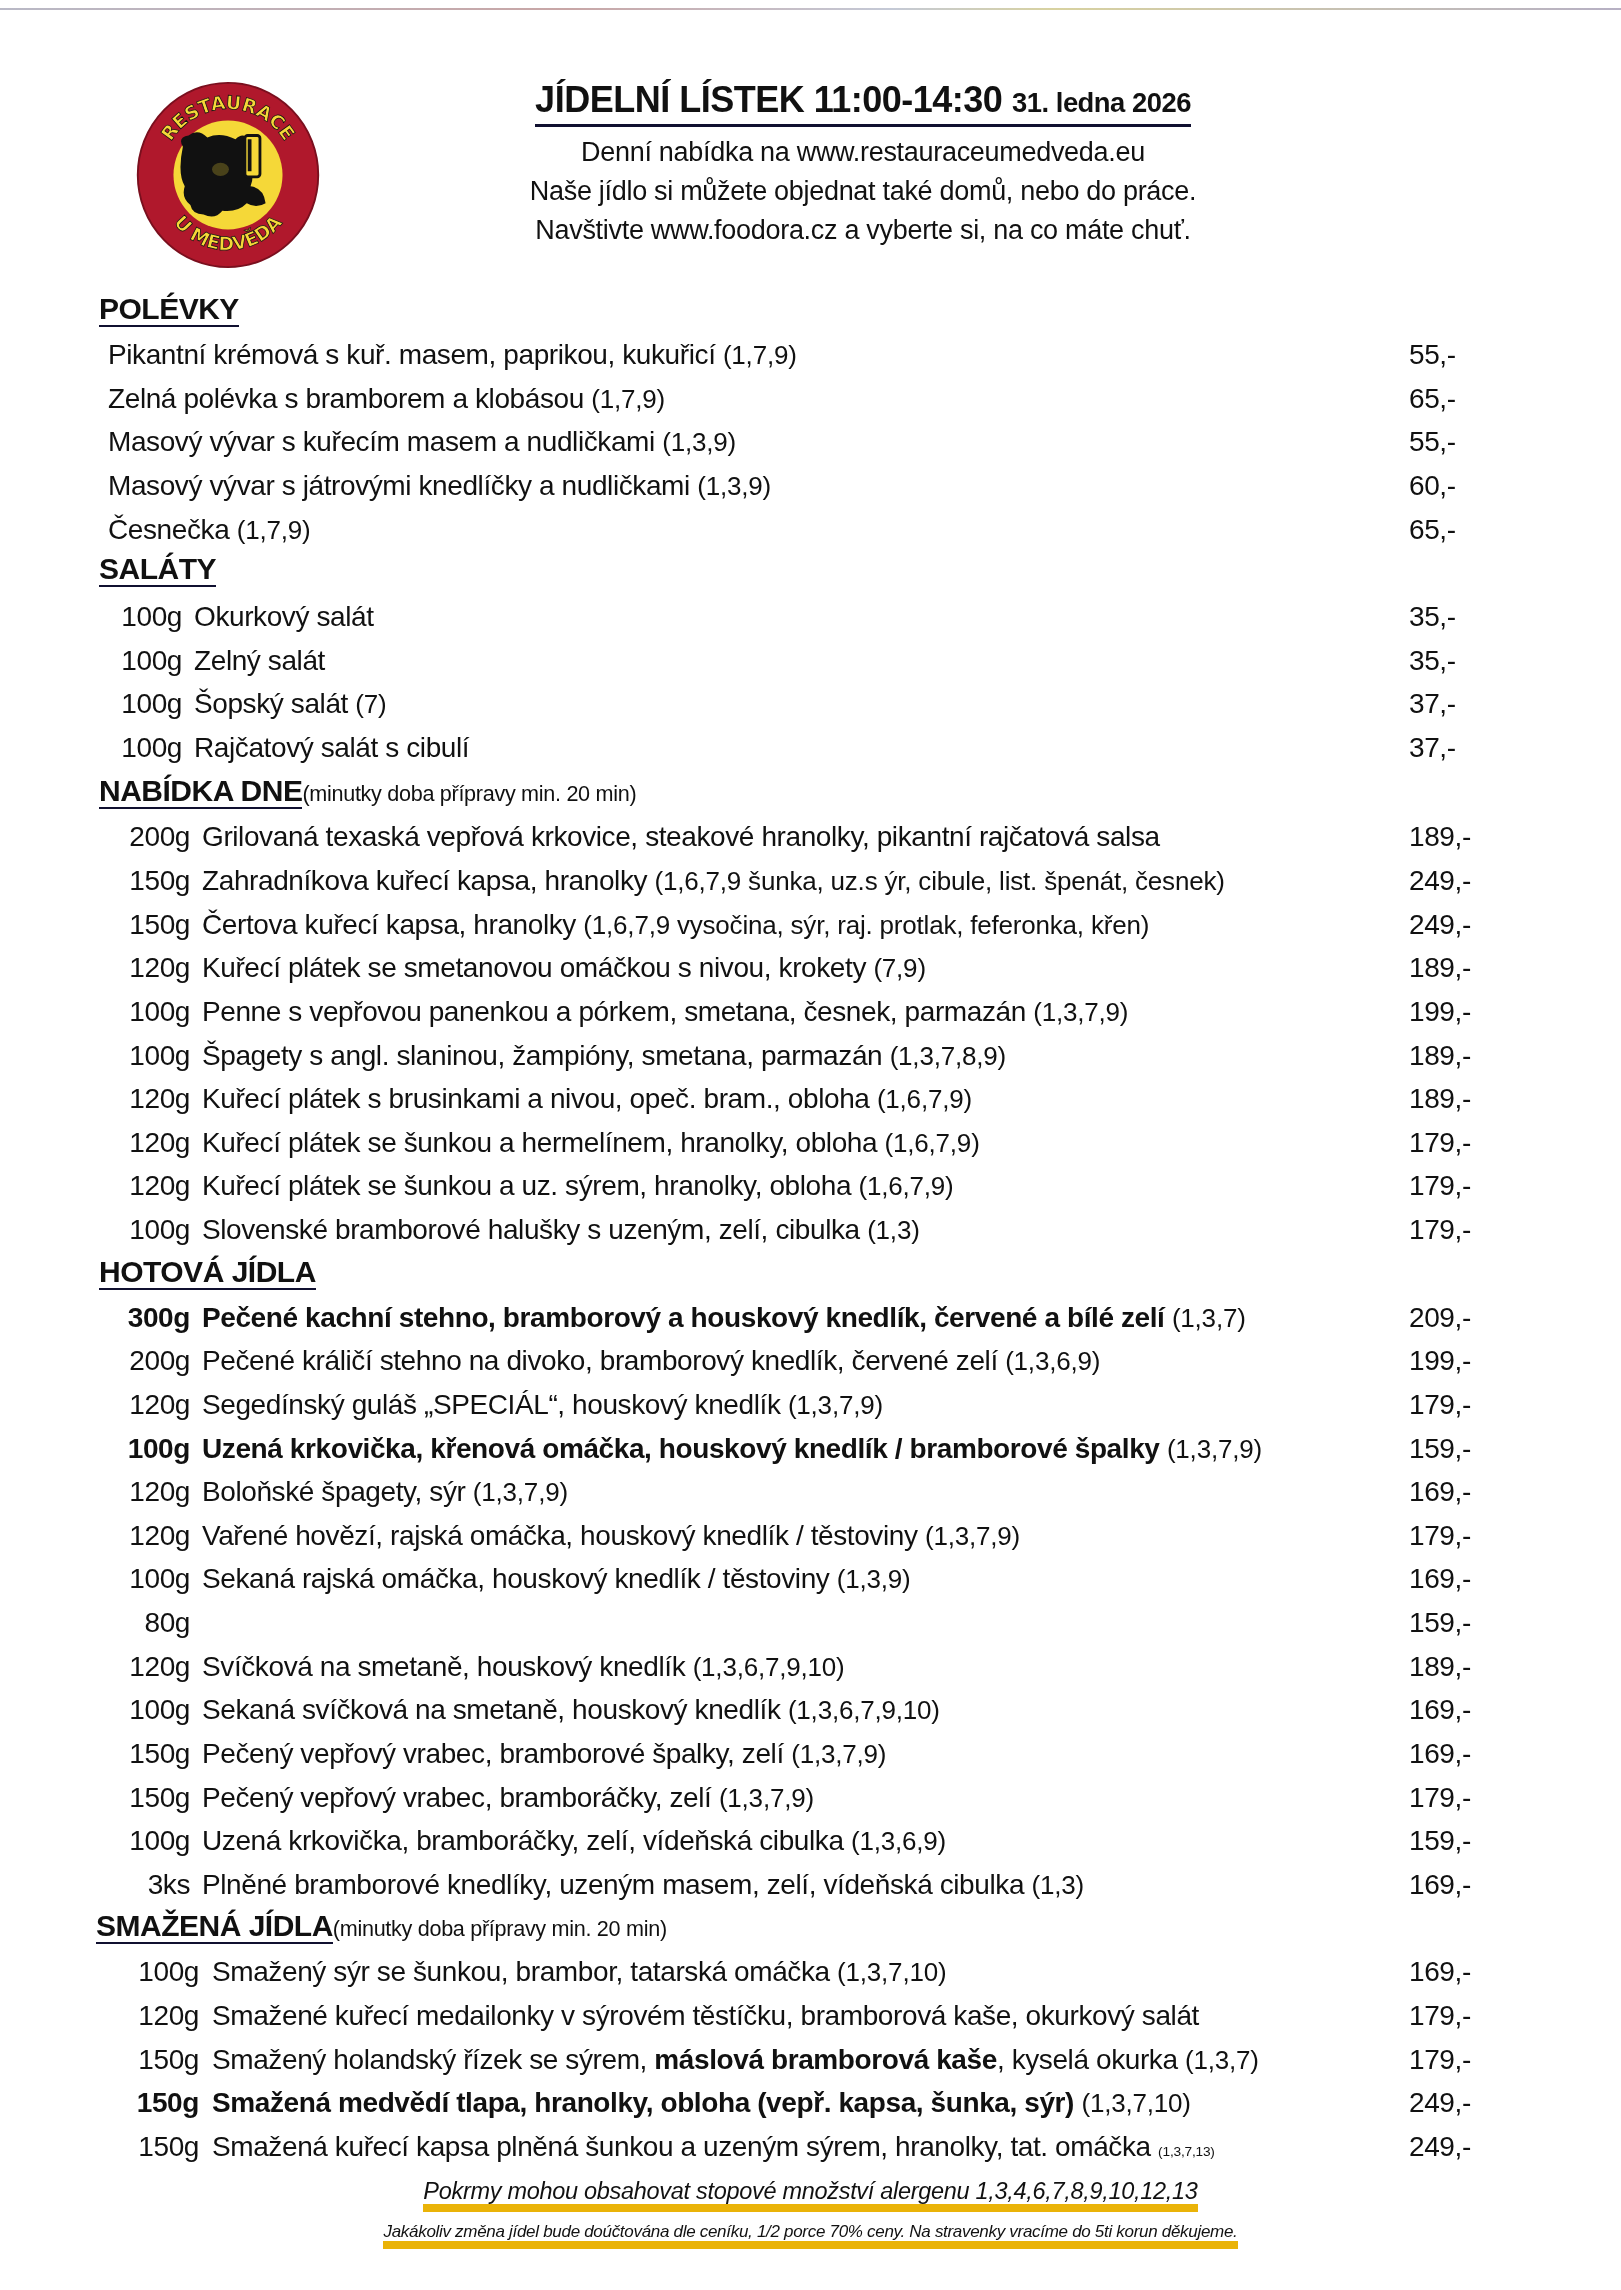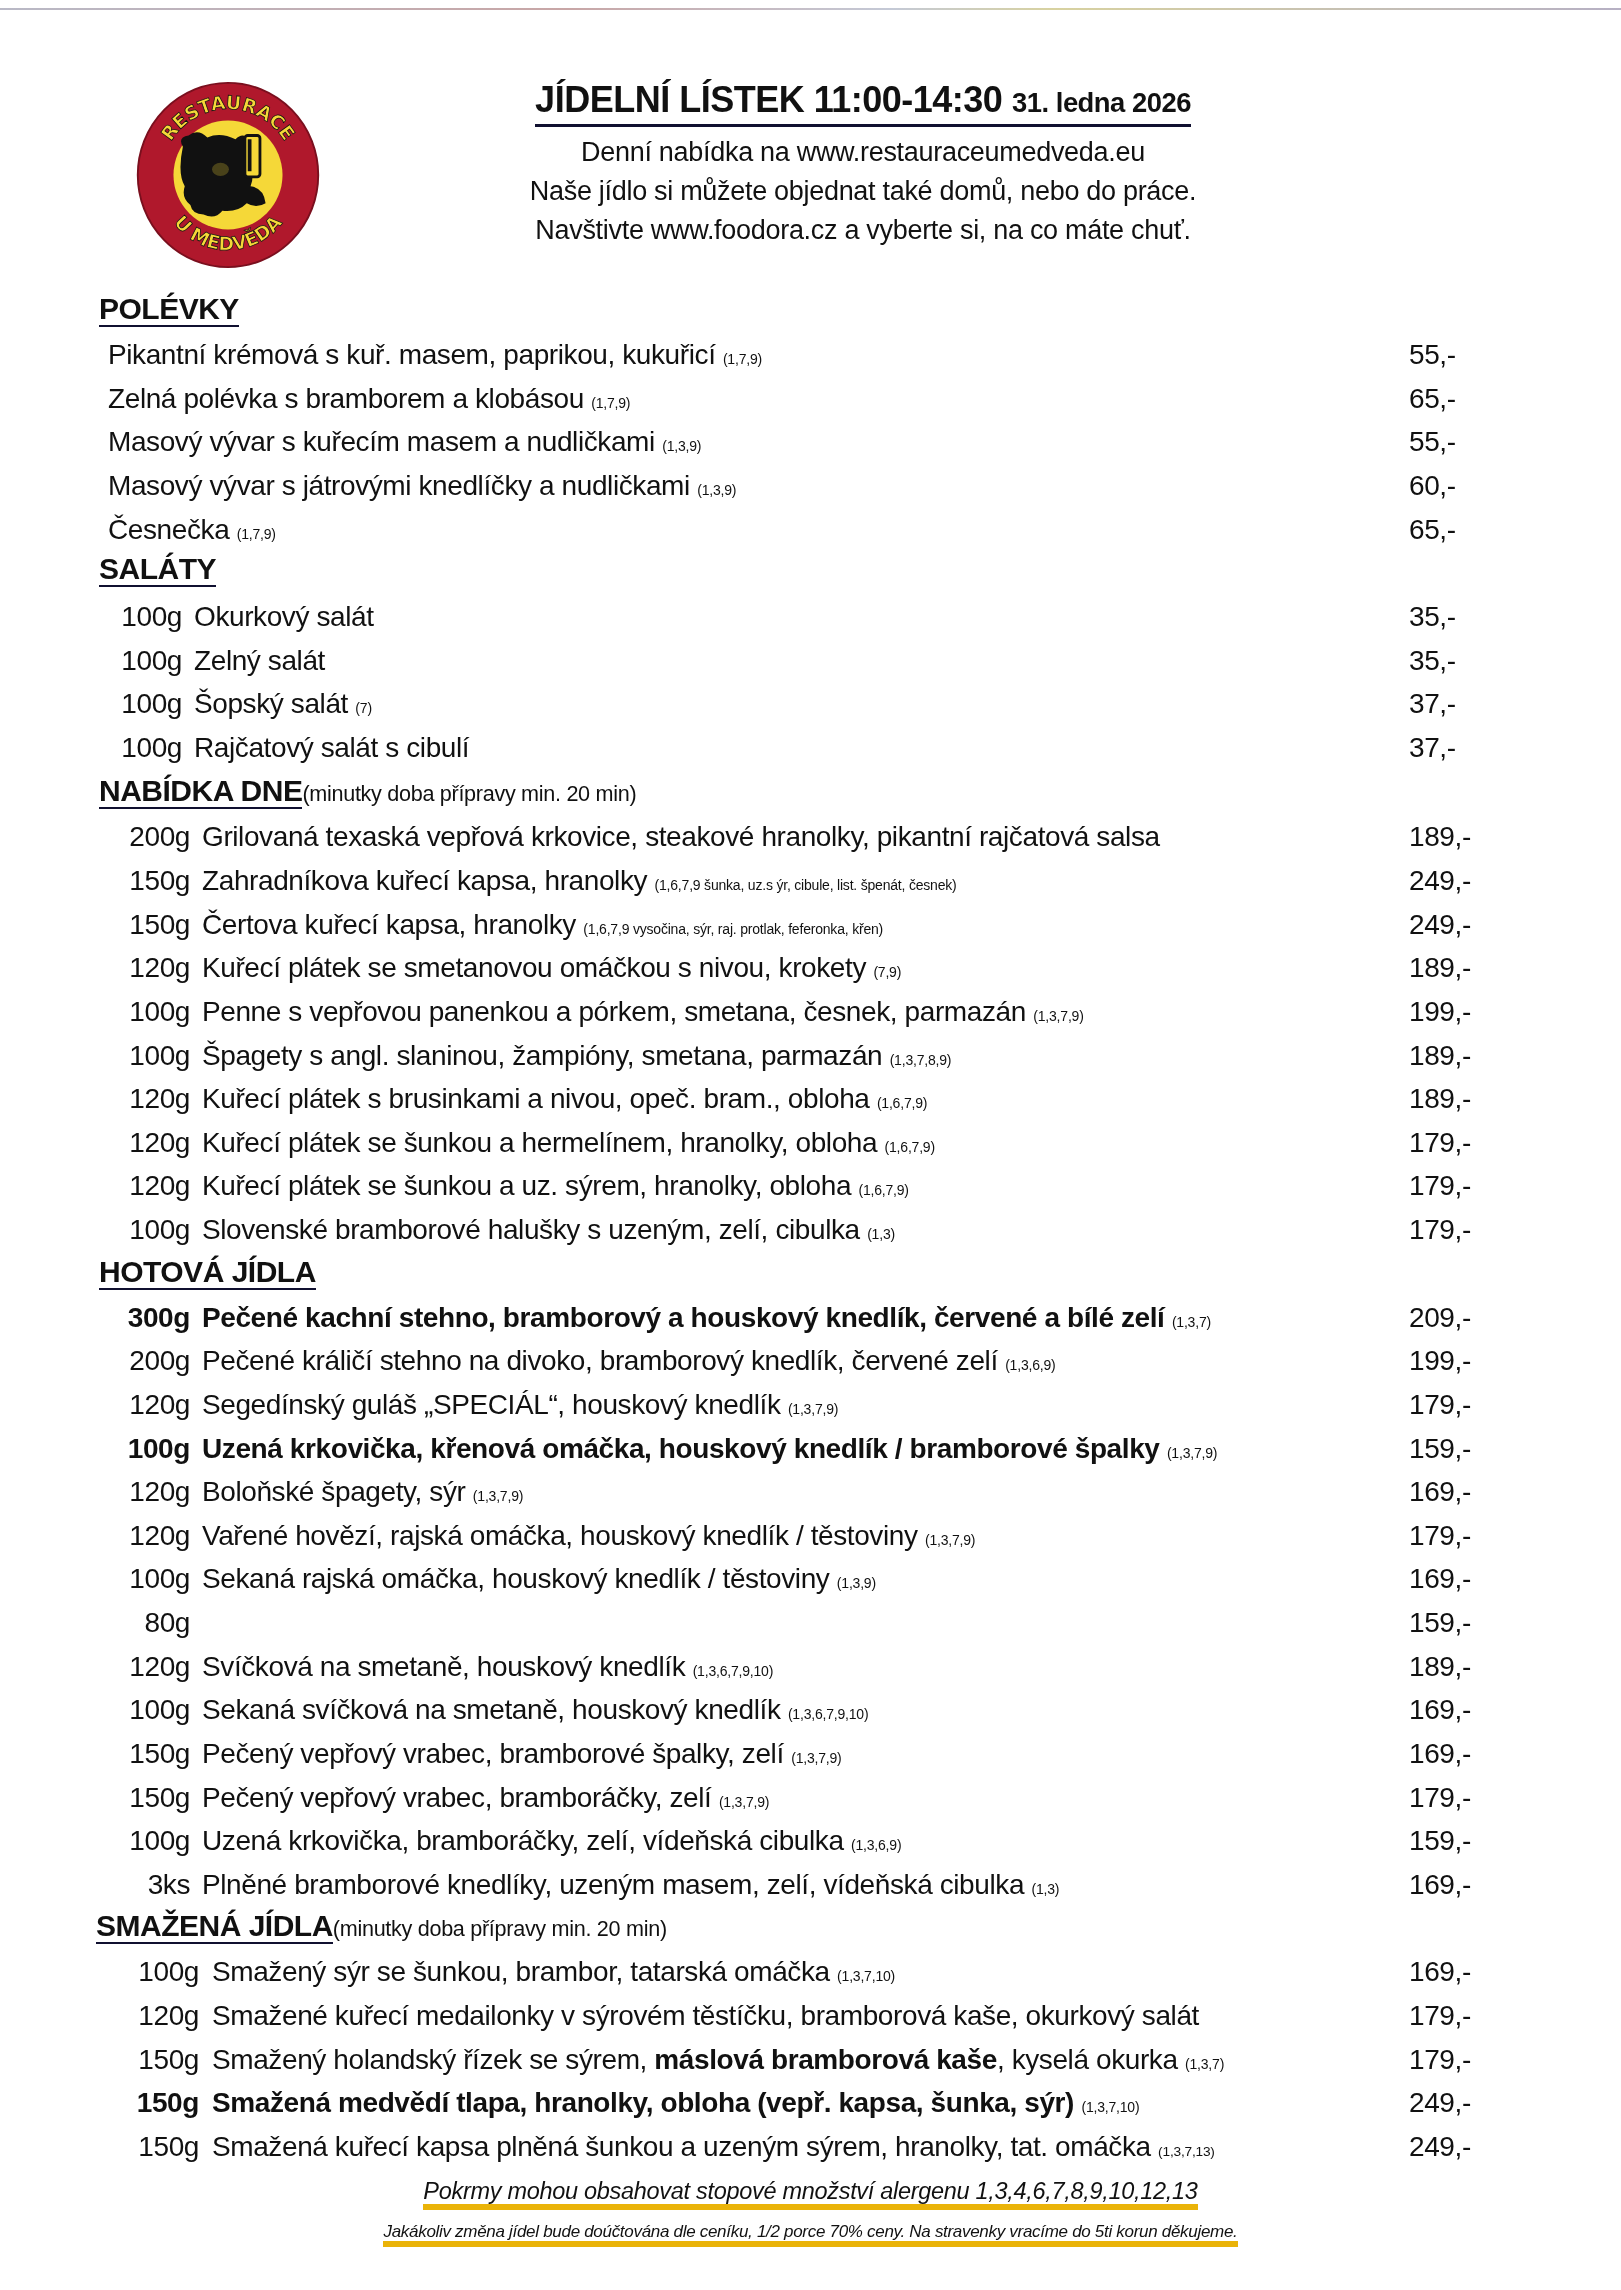--- a/index.html
+++ b/index.html
@@ -12,27 +12,27 @@
   .title { display:inline-block; font-weight:bold; font-size:36px; letter-spacing:-0.5px;
            border-bottom:3.9px solid #101030; padding-bottom:0; line-height:43px; }
   .title .date { font-size:27.4px; margin-left:9.8px; }
   .subline { font-size:27px; line-height:39px; letter-spacing:-0.3px; }
   .sec { position:absolute; left:99px; font-weight:bold; font-size:30px; letter-spacing:-0.5px; line-height:39px; }
   .sec .h { border-bottom:2.9px solid #101030; }
   .sec .note { font-weight:normal; font-size:21.6px; letter-spacing:-0.3px; }
   .row { position:absolute; left:0; width:1621px; height:43px; font-size:28px; line-height:43px; letter-spacing:-0.4px; white-space:nowrap; }
   .row .w { position:absolute; text-align:right; width:84px; }
   .row .n { position:absolute; }
-  .row .a { font-size:14px; letter-spacing:-0.2px; }
+  .row .a { font-size:26px; letter-spacing:-0.2px; }
   .row .a.tiny { font-size:13.7px; }
   .row .p { position:absolute; left:1409px; }
   .row.bold .w, .row.bold .n .t { font-weight:bold; }
   .row .n b { font-weight:bold; }
   .foot { position:absolute; left:0; width:1621px; text-align:center; font-style:italic; font-size:23.5px; letter-spacing:-0.3px; }
-  .foot span { border-bottom:6px solid #eab308;text-align:center; }
+  .foot span { border-bottom:8px solid #eab308;text-align:center; }
   .foot.f2 { font-size:17px; }
 </style>
 </head>
 <body>
 
 <div class="topline"></div>
 
 <svg class="logo" viewBox="0 0 200 200">
   <defs>
     <path id="arcTop" d="M 30 100 A 70 70 0 0 1 170 100"></path>

